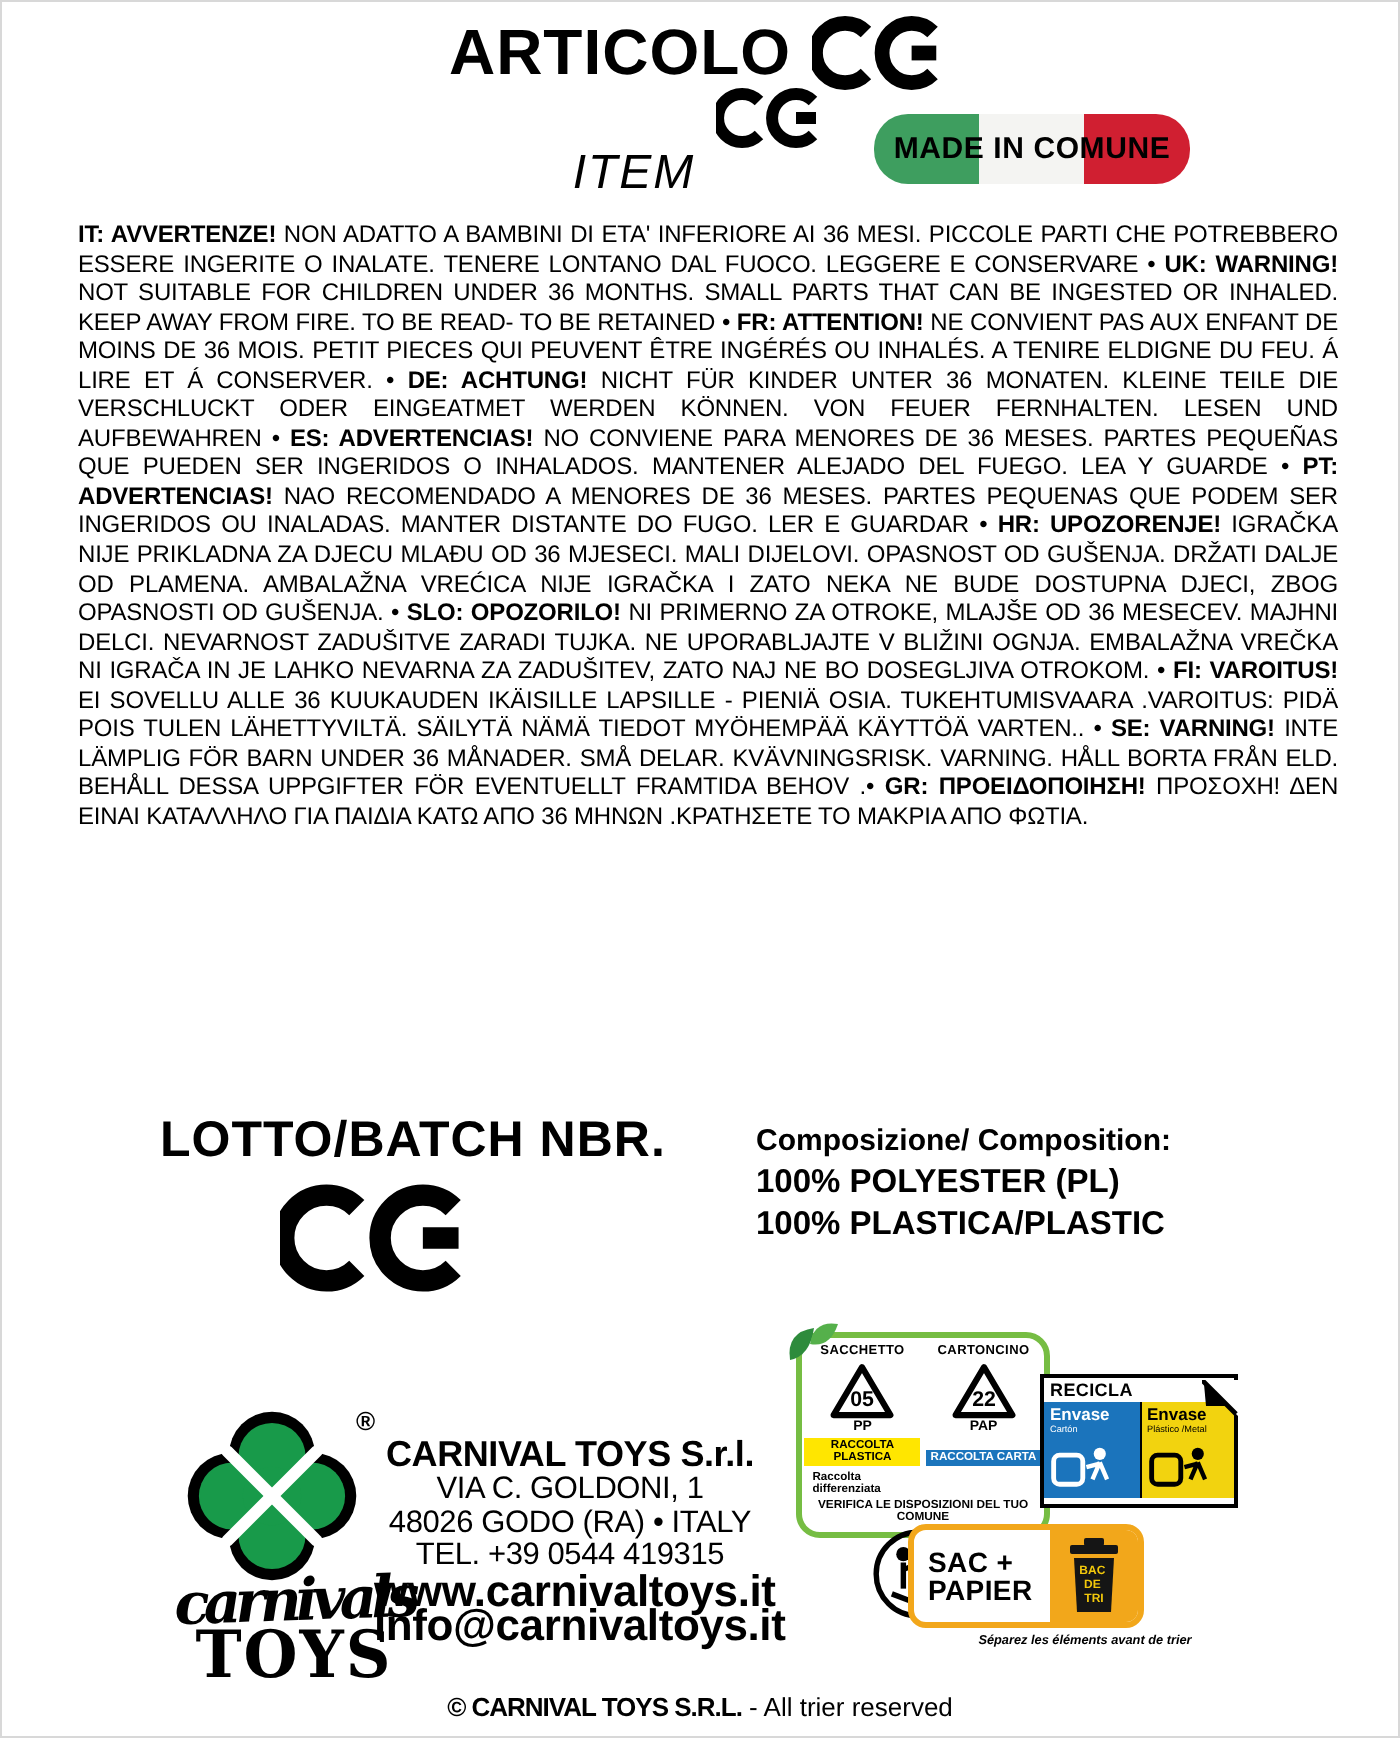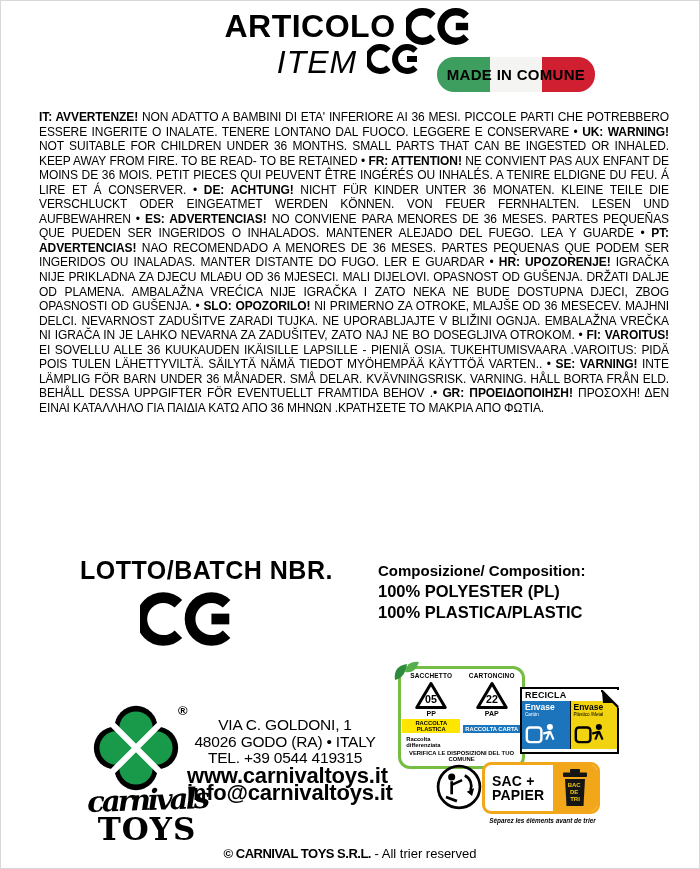--- a/index.html
+++ b/index.html
@@ -7,21 +7,21 @@
   body { font-family:"Liberation Sans", sans-serif; color:#000; }
   #page {
     position:relative; width:700px; height:869px; background:#fff;
     overflow:hidden; box-shadow: inset 0 0 0 1px #d8d8d8;
   }
   
   .hdr-row { position:absolute; left:0; width:700px; display:flex; justify-content:center; align-items:flex-start; gap:10px; }
   #hdr-artic { top:8px; }
   #hdr-artic .t { font-size:32px; font-weight:800; letter-spacing:.5px; }
   #hdr-item { top:44px; }
-  #hdr-item .t { font-size:32px; font-style:italic; font-weight:500; letter-spacing:1px; }
+  #hdr-item .t { font-size:24px; font-style:italic; font-weight:500; letter-spacing:1px;margin-top:29px; }
   .ce { display:block; }
   #mii {
     position:absolute; left:437px; top:57px; width:158px; height:35px; border-radius:17px;
     background:linear-gradient(90deg,#3E9E5F 0 33.3%, #f4f4f2 33.3% 66.6%, #D01F31 66.6% 100%);
     display:flex; align-items:center; justify-content:center;
   }
   #mii span { font-size:15px; font-weight:800; letter-spacing:.3px; }
   
   #warn {
     position:absolute; left:39px; top:110px; width:630px;
@@ -71,21 +71,21 @@
   #logo-t { position:absolute; left:72px; top:810px; width:150px; text-align:center;
             font-family:"DejaVu Serif", serif; font-weight:800; font-size:31px;
             letter-spacing:1px; transform:scaleY(1.05); }
   #addr { position:absolute; left:187px; top:717px; width:196px; text-align:center; }
   #addr .nm { font-size:18px; font-weight:800; line-height:20px; letter-spacing:-0.2px; }
   #addr .lines div { font-size:15.5px; line-height:16.5px; letter-spacing:-0.2px; }
   #addr .wb, #addr .em { font-size:22px; font-weight:800; line-height:17.5px; letter-spacing:-0.2px; }
   
   #triman { position:absolute; left:436px; top:764px; }
   #sacbadge {
-    position:absolute; left:482px; top:762px; width:118px; height:52px;
+    position:absolute; left:454px; top:762px; width:118px; height:52px;
     border:3px solid #F2A71B; border-radius:9px; background:#fff; display:flex; overflow:hidden;
   }
   #sacbadge .left { width:68px; display:flex; flex-direction:column; justify-content:center; padding-left:7px; }
   #sacbadge .left div { font-size:14px; font-weight:800; line-height:14.5px; letter-spacing:.2px; }
   #sacbadge .right { flex:1; background:#F2A71B; display:flex; align-items:center; justify-content:center; }
   #sacnote { position:absolute; left:470px; top:817px; width:145px; text-align:center;
              font-size:6.4px; font-weight:700; font-style:italic; }
   
   #foot { position:absolute; left:0; top:846px; width:700px; text-align:center; font-size:13px; }
   #foot .fb { font-weight:800; letter-spacing:-0.5px; }
@@ -207,20 +207,21 @@
     <g stroke="#fff" stroke-width="7" stroke-linecap="round">
       <line x1="24" y1="24" x2="76" y2="76"></line>
       <line x1="76" y1="24" x2="24" y2="76"></line>
     </g>
   </svg>
   <span id="reg">®</span>
   <div id="logo-c">carnivals</div>
   <div id="logo-t">TOYS</div>
 
   <div id="addr">
+    <div class="nm">CARNIVAL TOYS S.r.l.</div>
     <div class="lines">
         <div>VIA C. GOLDONI, 1</div>
         <div>48026 GODO (RA) • ITALY</div>
         <div>TEL. +39 0544 419315</div>
       </div>
     <div class="wb">www.carnivaltoys.it</div>
     <div class="em">info@carnivaltoys.it</div>
   </div>
 
   <svg id="triman" width="46" height="46" viewBox="0 0 44 44">

